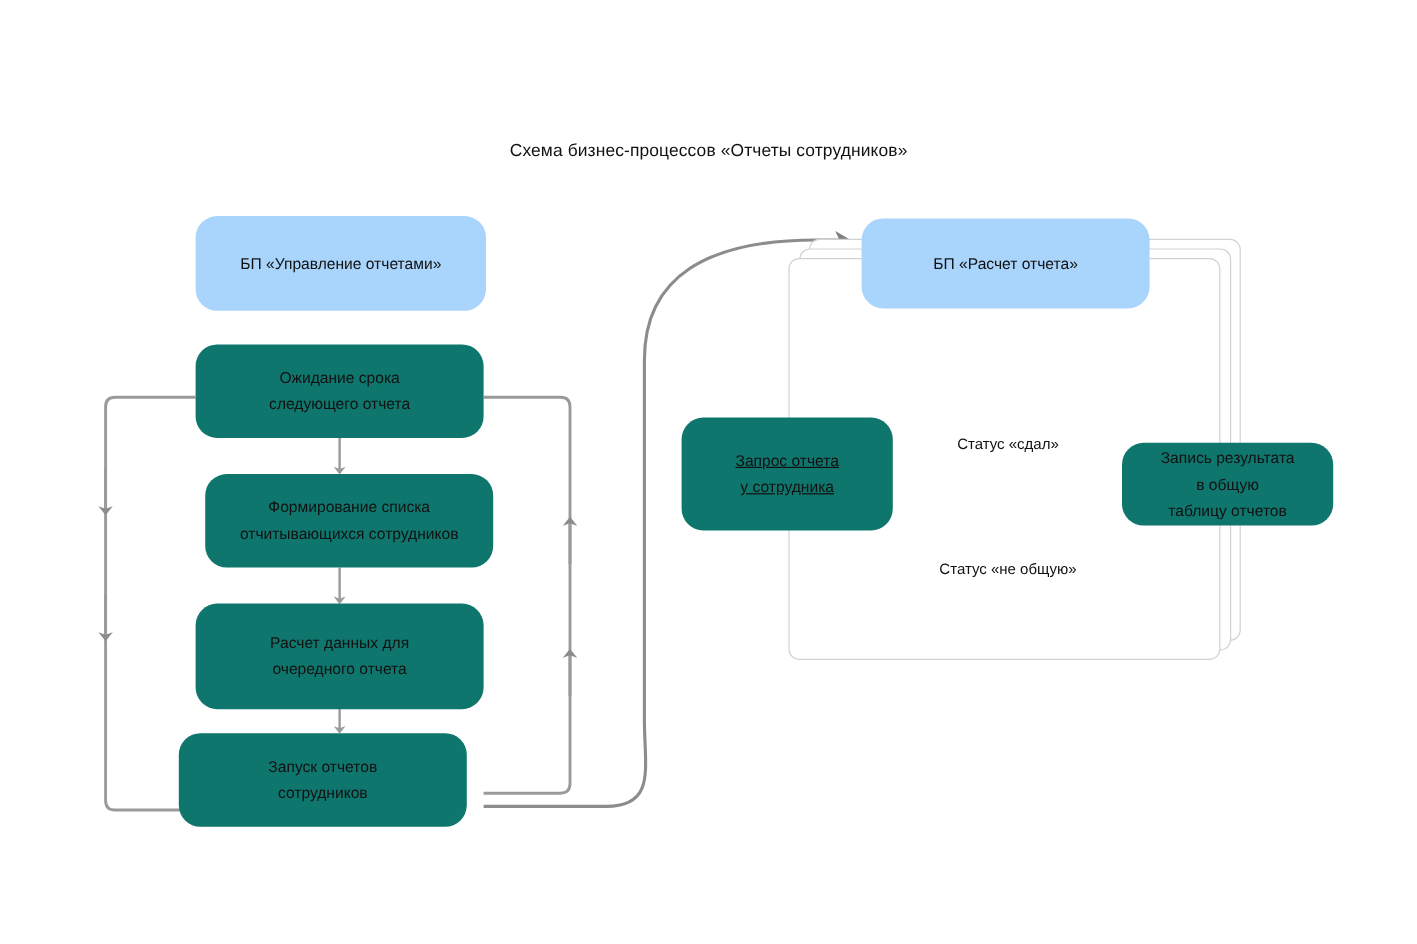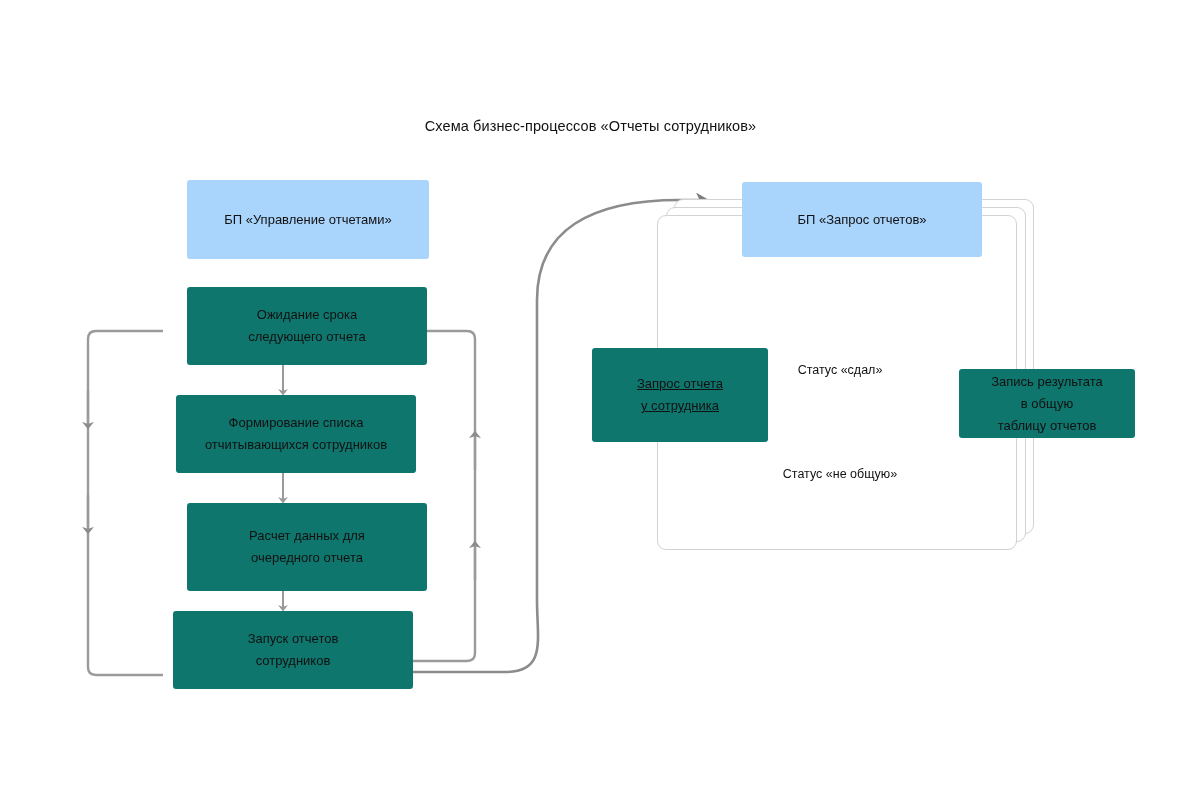--- a/index.html
+++ b/index.html
@@ -31,31 +31,30 @@
     font-size: 14.5px;
     font-weight: normal;
     letter-spacing: 0.1px;
     color: #111111;
     white-space: nowrap;
     margin-top: 32px;
   }
   .node {
     position: absolute;
     box-sizing: border-box;
-    border-radius: 3px;
+    border-radius: 18px;
     display: flex;
     align-items: center;
     justify-content: center;
     text-align: center;
     font-size: 13px;
     line-height: 22px;
     color: #111111;
     white-space: pre-line;
     padding: 2px 8px;
-    margin-left: 24px;
   }
   .node-blue { background: #a9d4fb; }
   .node-gray { background: #0f766e; }
   .edge-label {
     position: absolute;
     font-size: 12.5px;
     line-height: 16px;
     color: #111111;
     white-space: nowrap;
     text-align: center;
@@ -122,34 +121,34 @@
   </g>
 </svg>
 
 <div class="diagram-title">Схема бизнес-процессов «Отчеты сотрудников»</div>
 
 <div class="node node-blue" style="left:163px; top:180px; width:242px; height:79px;">БП «Управление отчетами»</div>
 
 <div class="node node-gray" style="left:163px; top:287px; width:240px; height:78px;">Ожидание срока
 следующего отчета</div>
 
-<div class="node node-gray" style="left:152px; top:395px; width:240px; height:78px;">Формирование списка
+<div class="node node-gray" style="left:171px; top:395px; width:240px; height:78px;">Формирование списка
 отчитывающихся сотрудников</div>
 
 <div class="node node-gray" style="left:163px; top:503px; width:240px; height:88px;">Расчет данных для
 очередного отчета</div>
 
 <div class="node node-gray" style="left:149px; top:611px; width:240px; height:78px;">Запуск отчетов
 сотрудников</div>
 
 <div class="stack-card" style="left:674px; top:199px; width:360px; height:335px;"></div>
 <div class="stack-card" style="left:666px; top:207px; width:360px; height:335px;"></div>
 <div class="stack-card" style="left:657px; top:215px; width:360px; height:335px;"></div>
 
-<div class="node node-blue" style="left:718px; top:182px; width:240px; height:75px;">БП «Запрос отчетов»</div>
+<div class="node node-blue" style="left:718px; top:182px; width:240px; height:75px;">БП «Расчет отчета»</div>
 
 <div class="node node-gray" style="left:568px; top:348px; width:176px; height:94px;text-decoration:underline;">Запрос отчета
 у сотрудника</div>
 
 <div class="node node-gray" style="left:935px; top:369px; width:176px; height:69px;">Запись результата
 в общую
 таблицу отчетов</div>
 
 <div class="edge-label" style="left:760px; top:350px; width:160px;">Статус «сдал»</div>
 

